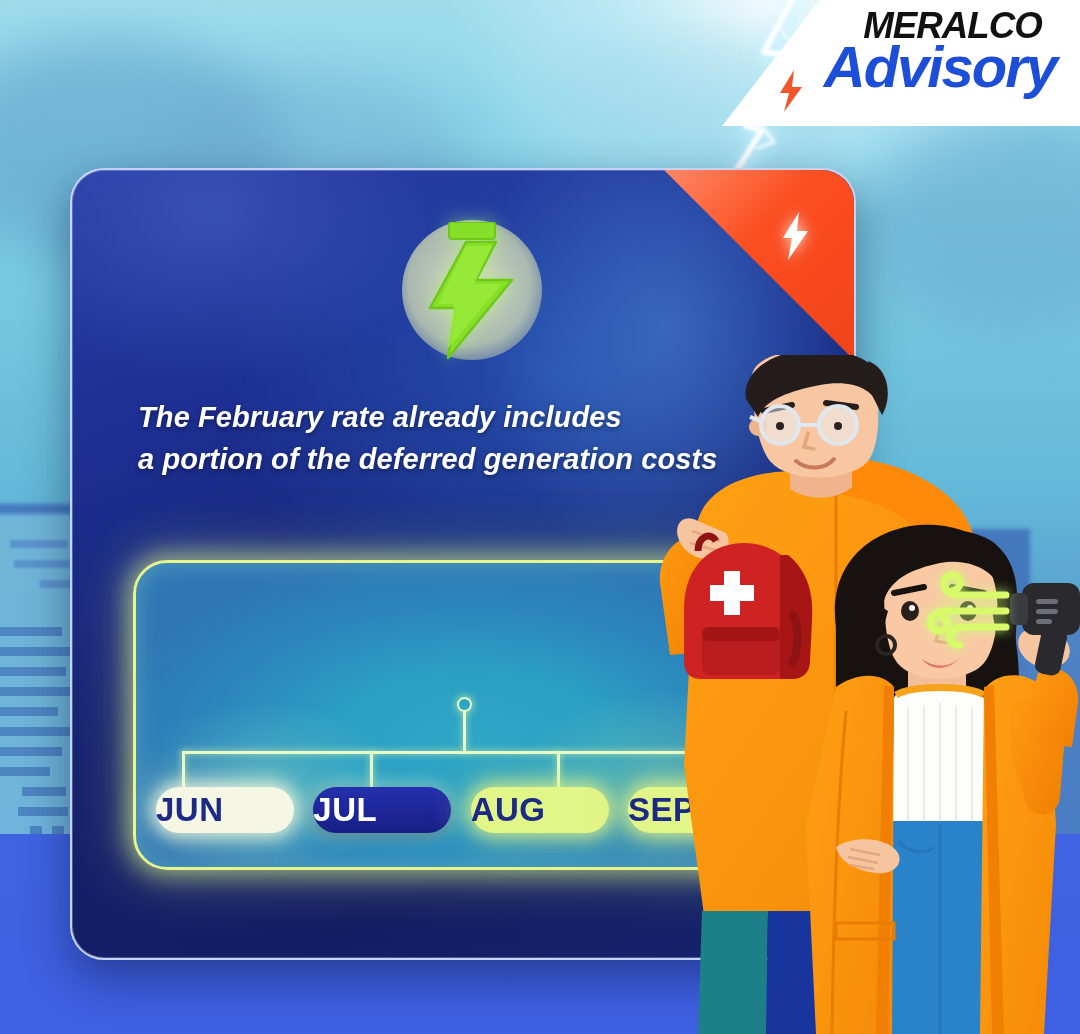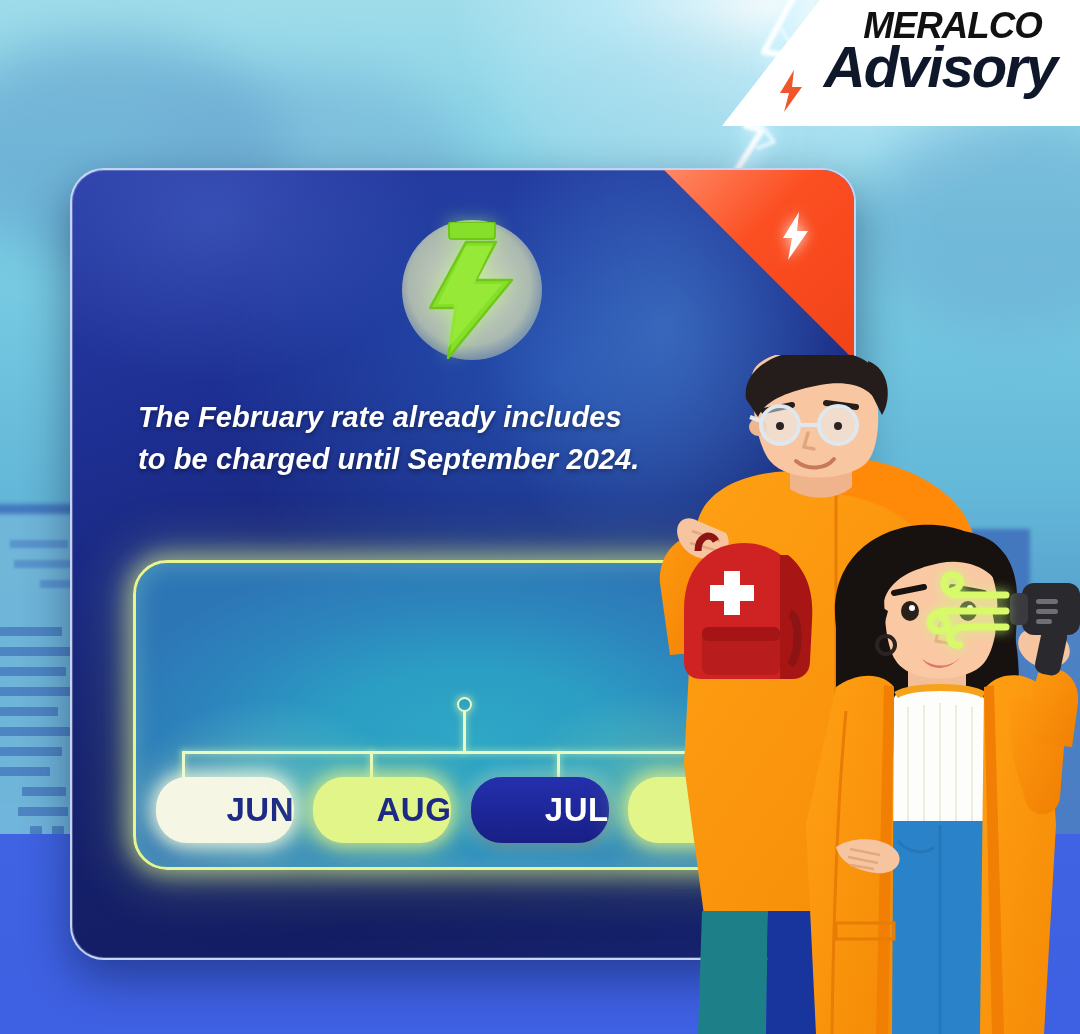--- a/index.html
+++ b/index.html
@@ -61,21 +61,21 @@
   .logo-wrap{position:absolute;right:18px;top:4px;width:300px;height:112px;}
   .meralco{
     position:absolute;right:22px;top:4px;
     font-weight:800;font-style:italic;font-size:36px;letter-spacing:-1px;
     color:#111111;line-height:1;
     transform:scaleX(1.02);
   }
   .advisory{
     position:absolute;right:6px;top:34px;
     font-weight:800;font-style:italic;font-size:58px;letter-spacing:-2px;
-    color:#0f172a;line-height:1;
+    color:#1d4ed8;line-height:1;
   }
   .adv-bolt{
     position:absolute;left:16px;top:66px;width:26px;height:42px;
   }
 
   
   .card{
     position:absolute;left:70px;top:168px;width:786px;height:792px;
     border-radius:34px;
     background:
@@ -181,22 +181,22 @@
     position:absolute;top:54px;width:3px;height:40px;
     background:#e9fbc8;box-shadow:0 0 7px rgba(220,255,170,.85);
   }
 
   
   .months{
     position:absolute;left:20px;top:214px;width:610px;height:66px;
     display:flex;justify-content:space-between;align-items:center;
   }
   .pill{
-    width:138px;height:66px;border-radius:31px;
-    display:flex;align-items:center;justify-content:flex-end;
+    width:138px;height:46px;border-radius:31px;
+    display:flex;align-items:center;justify-content:flex-start;
     font-size:33px;font-weight:700;letter-spacing:.5px;
   }
   .pill.cream{
     background:#f5f7e4;color:#1c2a86;
     box-shadow:0 0 16px 5px rgba(245,250,225,.75), 0 0 34px 10px rgba(230,248,190,.35);
   }
   .pill.navy{
     background:linear-gradient(180deg,#2430ad 0%,#1d2698 55%,#181f86 100%);color:#ffffff;
     box-shadow:0 0 16px 5px rgba(210,245,200,.45), 0 4px 12px rgba(8,16,60,.45);
   }
@@ -299,46 +299,46 @@
     <div class="bolt-disc"></div>
     <svg class="bolt-green" viewBox="0 0 92 138">
       <rect x="23" y="0" width="46" height="17" rx="3" fill="#86e02a" stroke="#6fc718" stroke-width="2"></rect>
       <path d="M40 20 L4 86 L30 86 L22 136 L86 58 L50 58 L70 20 Z" fill="#86e02a" stroke="#6fc718" stroke-width="2.5" stroke-linejoin="round"></path>
       <path d="M40 24 L12 82 L28 82 L22 126 L76 62 L48 62 L66 24 Z" fill="#9bee3c" opacity=".75"></path>
     </svg>
   </div>
 
   <div class="headline">
     <span>The February rate already includes</span>
-    <span>to be charged until September 2024.</span>
+    <span>a portion of the deferred generation costs</span>
   </div>
 
   <div class="panel">
     <div class="panel-tint"></div>
 
 
     <div class="tree">
       <div class="node-dot"></div>
       <div class="stem"></div>
       <div class="hbar"></div>
       <div class="drop" style="left:46px;"></div>
       <div class="drop" style="left:234px;"></div>
       <div class="drop" style="left:421px;"></div>
       <div class="drop" style="left:606px;"></div>
     </div>
 
     <div class="months">
       <div class="pill cream">
         <span>JUN</span>
       </div>
+      <div class="pill navy">
+        <span>JUL</span>
+      </div>
       <div class="pill lime">
         <span>AUG</span>
-      </div>
-      <div class="pill navy">
-        <span>JUL</span>
       </div>
       <div class="pill lime">
         <span>SEP</span>
       </div>
     </div>
   </div>
 
   <div class="people">
     <svg viewBox="0 0 440 679" width="440" height="679">
       <defs>

